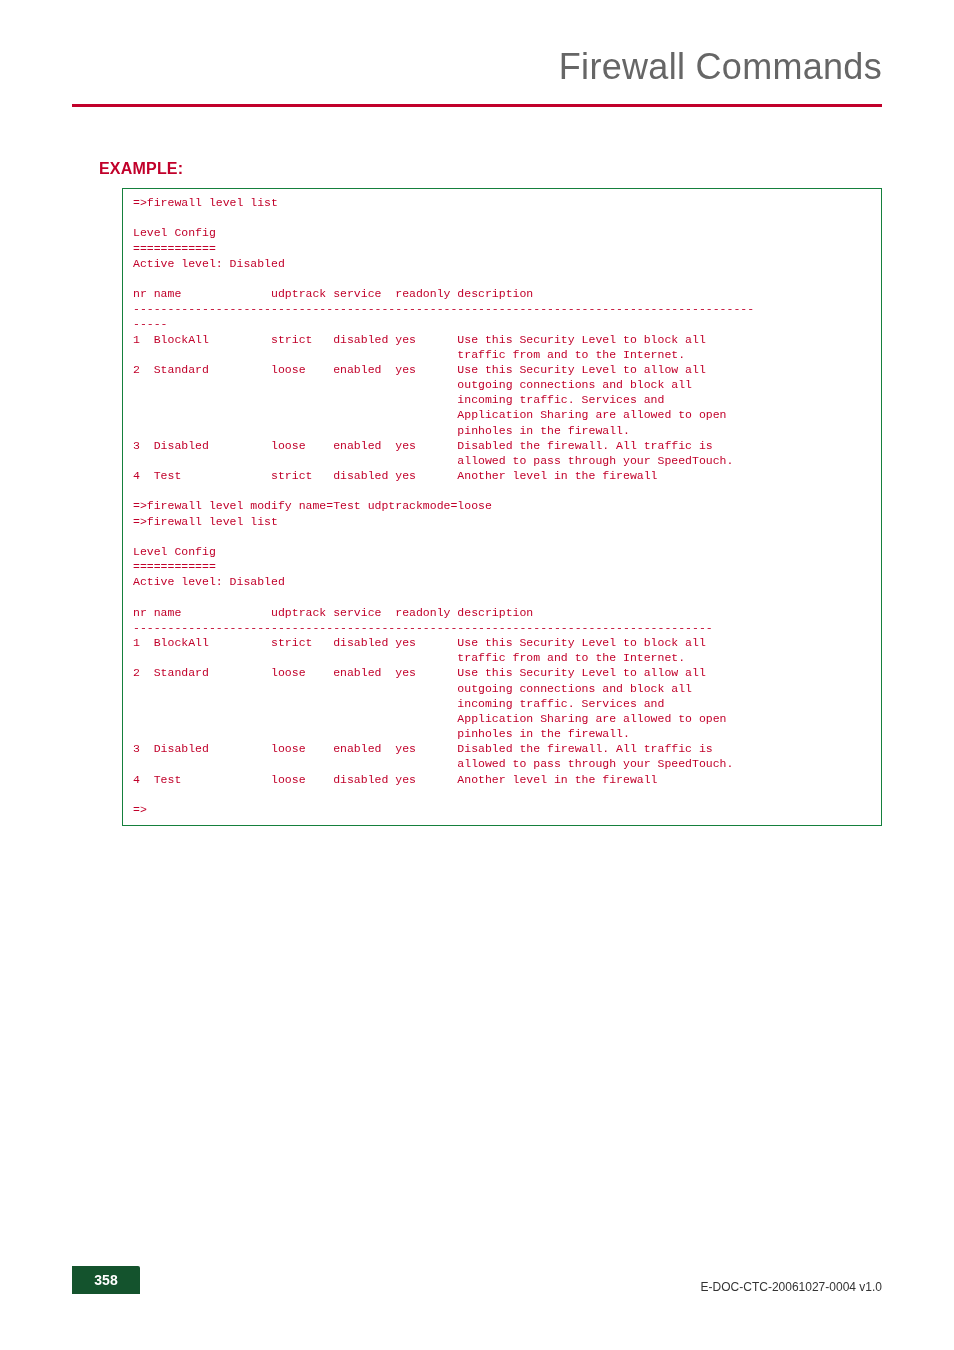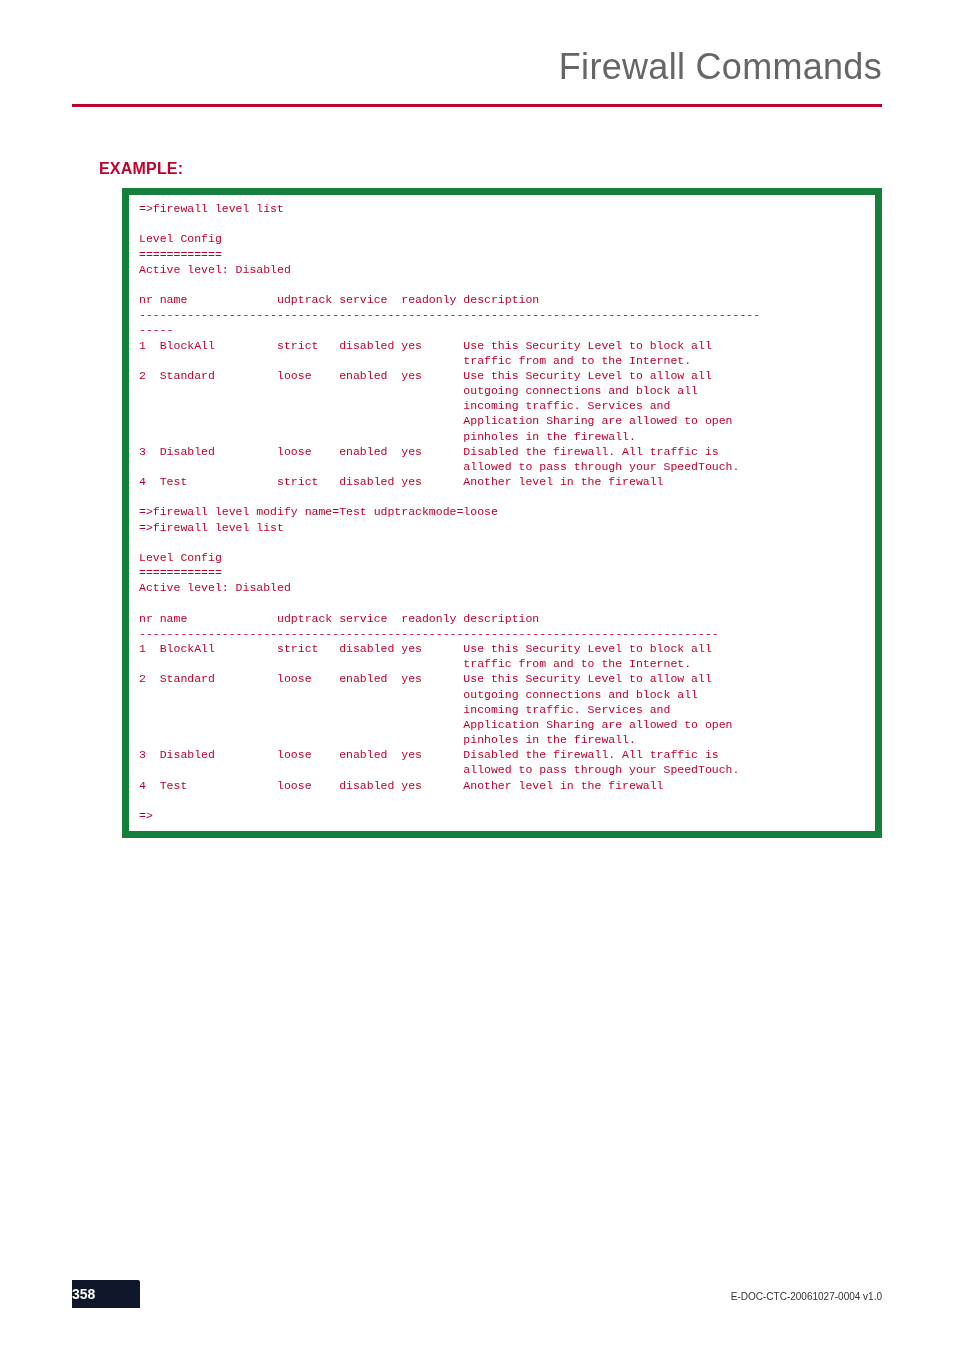--- a/index.html
+++ b/index.html
@@ -43,56 +43,57 @@
     font-size: 16px;
     font-weight: 700;
     color: #c1002a;
     letter-spacing: 0.2px;
   }
   .code-box {
     position: absolute;
     top: 188px;
     left: 122px;
     right: 72px;
-    border: 7px solid #15803d;
+    border: 1px solid #15803d;
     padding: 6px 22px 8px 10px;
     box-sizing: border-box;
   }
   .code {
     font-family: "Courier New", Courier, monospace;
     font-size: 11.5px;
     line-height: 1.32;
     color: #c1002a;
     white-space: pre;
     margin: 0;
   }
   .footer {
     position: absolute;
     bottom: 40px;
     left: 0;
     right: 0;
   }
   .page-num-tab {
     position: absolute;
     left: 72px;
-    bottom: 2px;
+    bottom: 16px;
     width: 68px;
     height: 28px;
-    background: #0f172a;
+    background: #14532d;
     color: #ffffff;
     font-weight: 700;
     font-size: 14px;
+    text-align: center;
     line-height: 28px;
     border-top-right-radius: 2px;
   }
   .footer-doc {
     position: absolute;
     right: 72px;
-    bottom: 8px;
-    font-size: 10px;
+    bottom: 16px;
+    font-size: 12px;
     color: #333;
   }
 </style>
 </head>
 <body>
 
 <div class="page">
 
   <div class="header-title">Firewall Commands</div>
 

